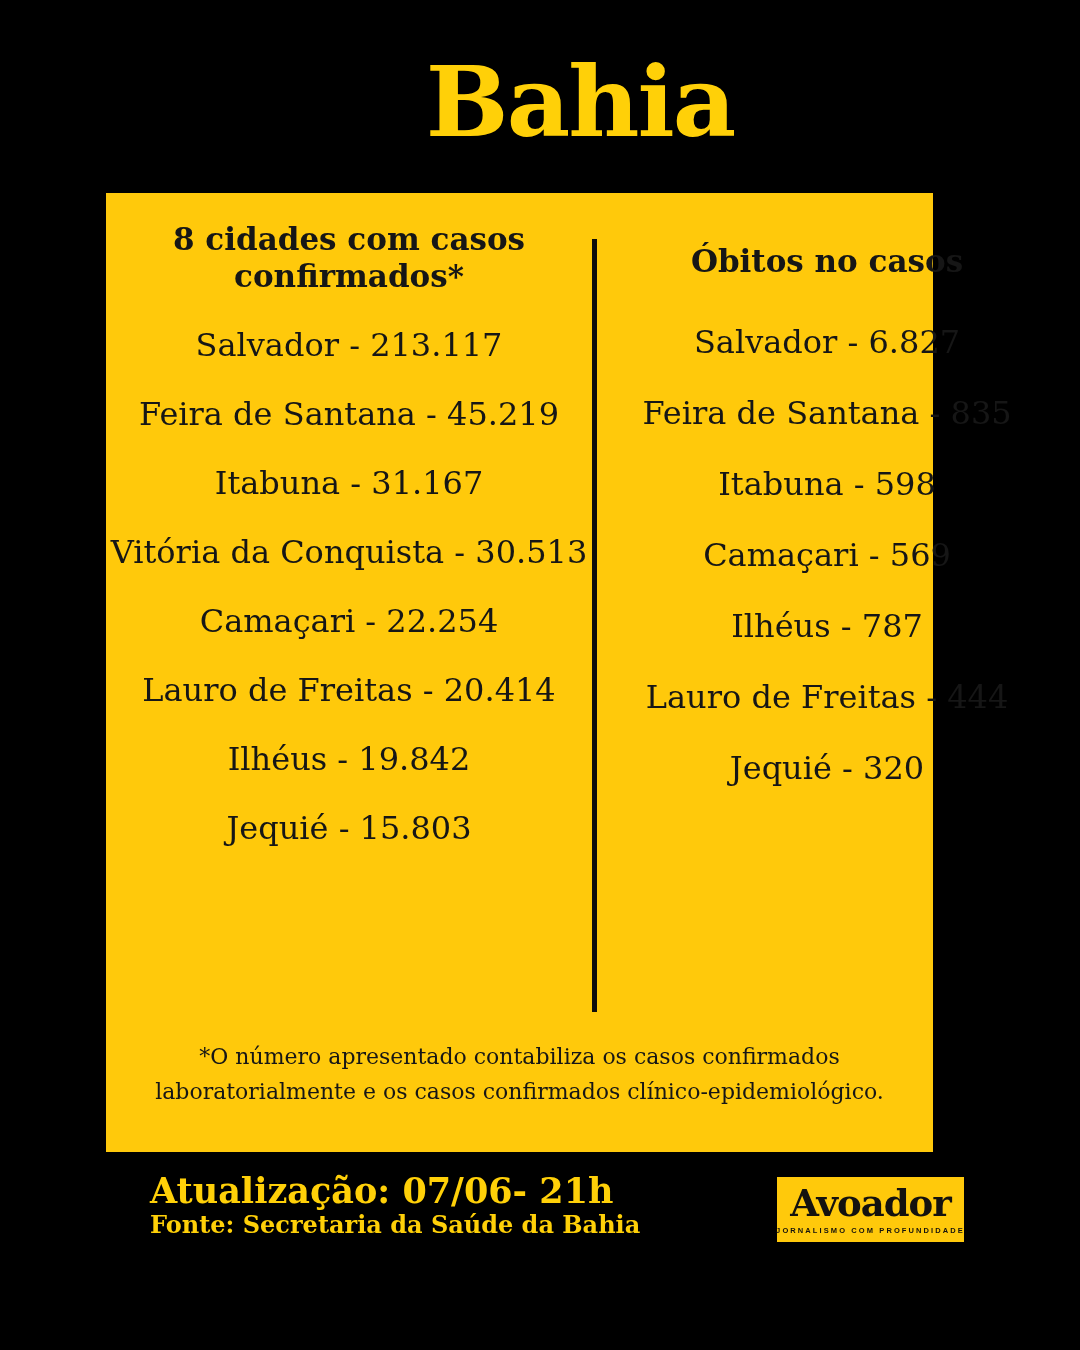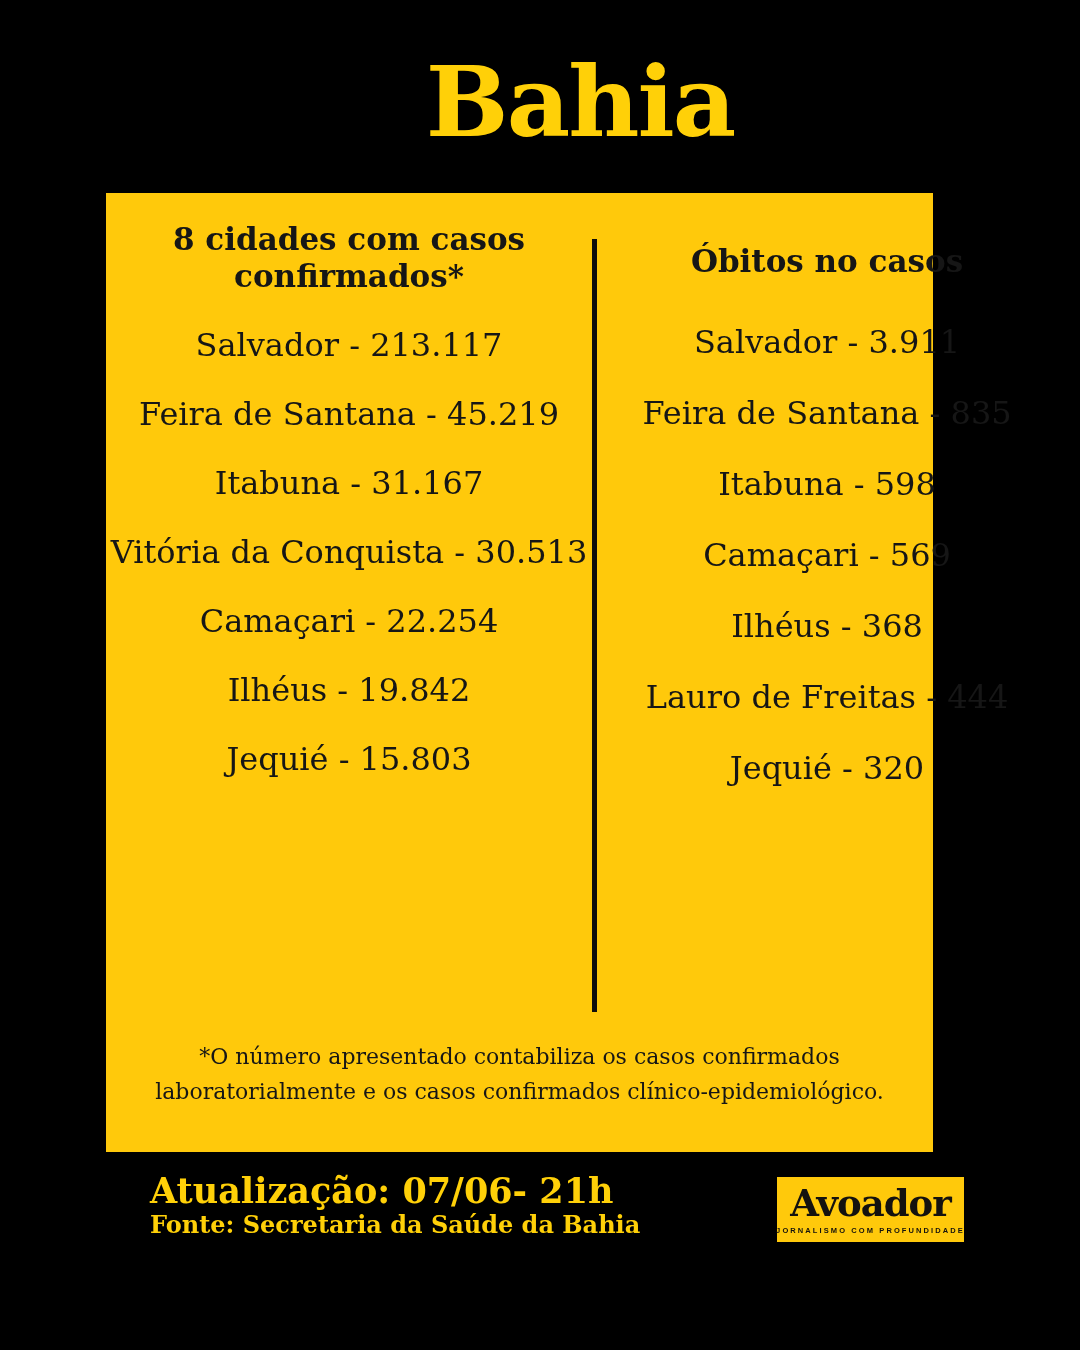--- a/index.html
+++ b/index.html
@@ -103,35 +103,36 @@
   <div class="card">
 
     <div class="col col-left">
       <h2 class="col-header left-header">8 cidades com casos confirmados*</h2>
       <ul class="items left-items">
         <li>Salvador - 213.117</li>
         <li>Feira de Santana - 45.219</li>
         <li>Itabuna - 31.167</li>
         <li>Vitória da Conquista - 30.513</li>
         <li>Camaçari - 22.254</li>
+        <li>Lauro de Freitas - 20.414</li>
         <li>Ilhéus - 19.842</li>
         <li>Jequié - 15.803</li>
       </ul>
     </div>
 
     <div class="divider"></div>
 
     <div class="col col-right">
       <h2 class="col-header right-header">Óbitos no casos</h2>
       <ul class="items right-items">
-        <li>Salvador - 3.911</li>
+        <li>Salvador - 6.827</li>
         <li>Feira de Santana - 835</li>
         <li>Itabuna - 598</li>
         <li>Camaçari - 569</li>
-        <li>Ilhéus - 368</li>
+        <li>Ilhéus - 787</li>
         <li>Lauro de Freitas - 444</li>
         <li>Jequié - 320</li>
       </ul>
     </div>
 
     <p class="footnote">
       <span>*O número apresentado contabiliza os casos confirmados</span><br>
       <span>laboratorialmente e os casos confirmados clínico-epidemiológico.</span>
     </p>
 

